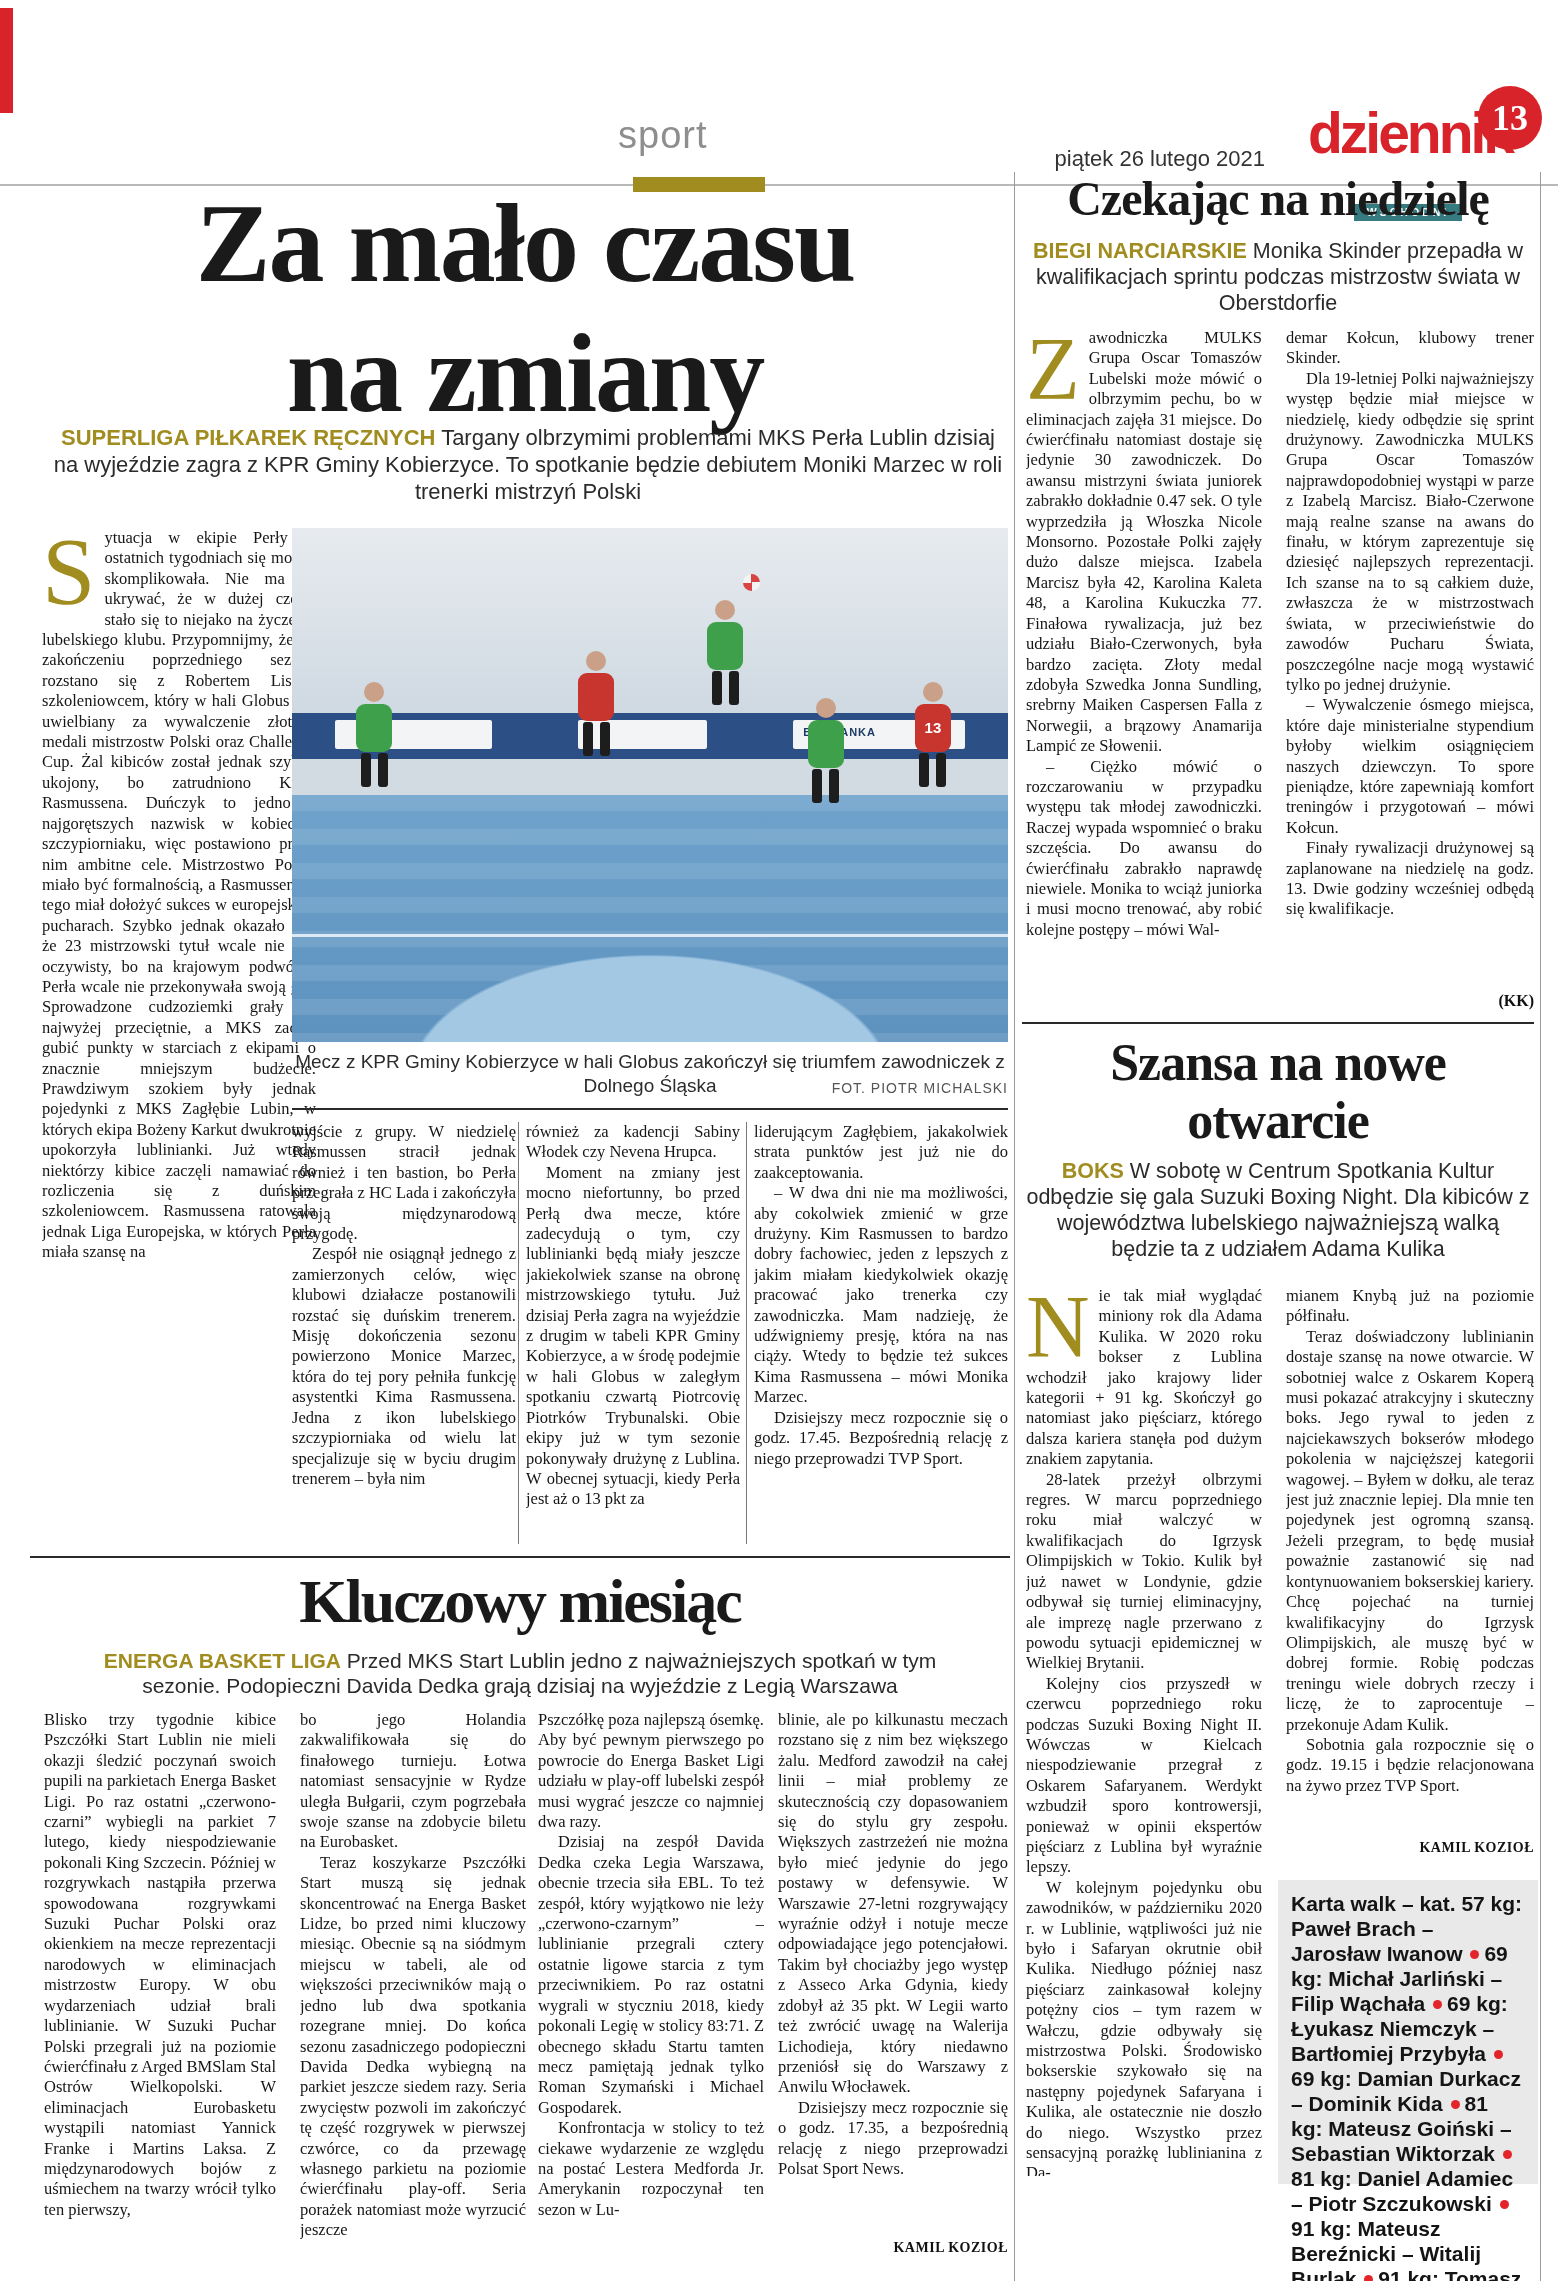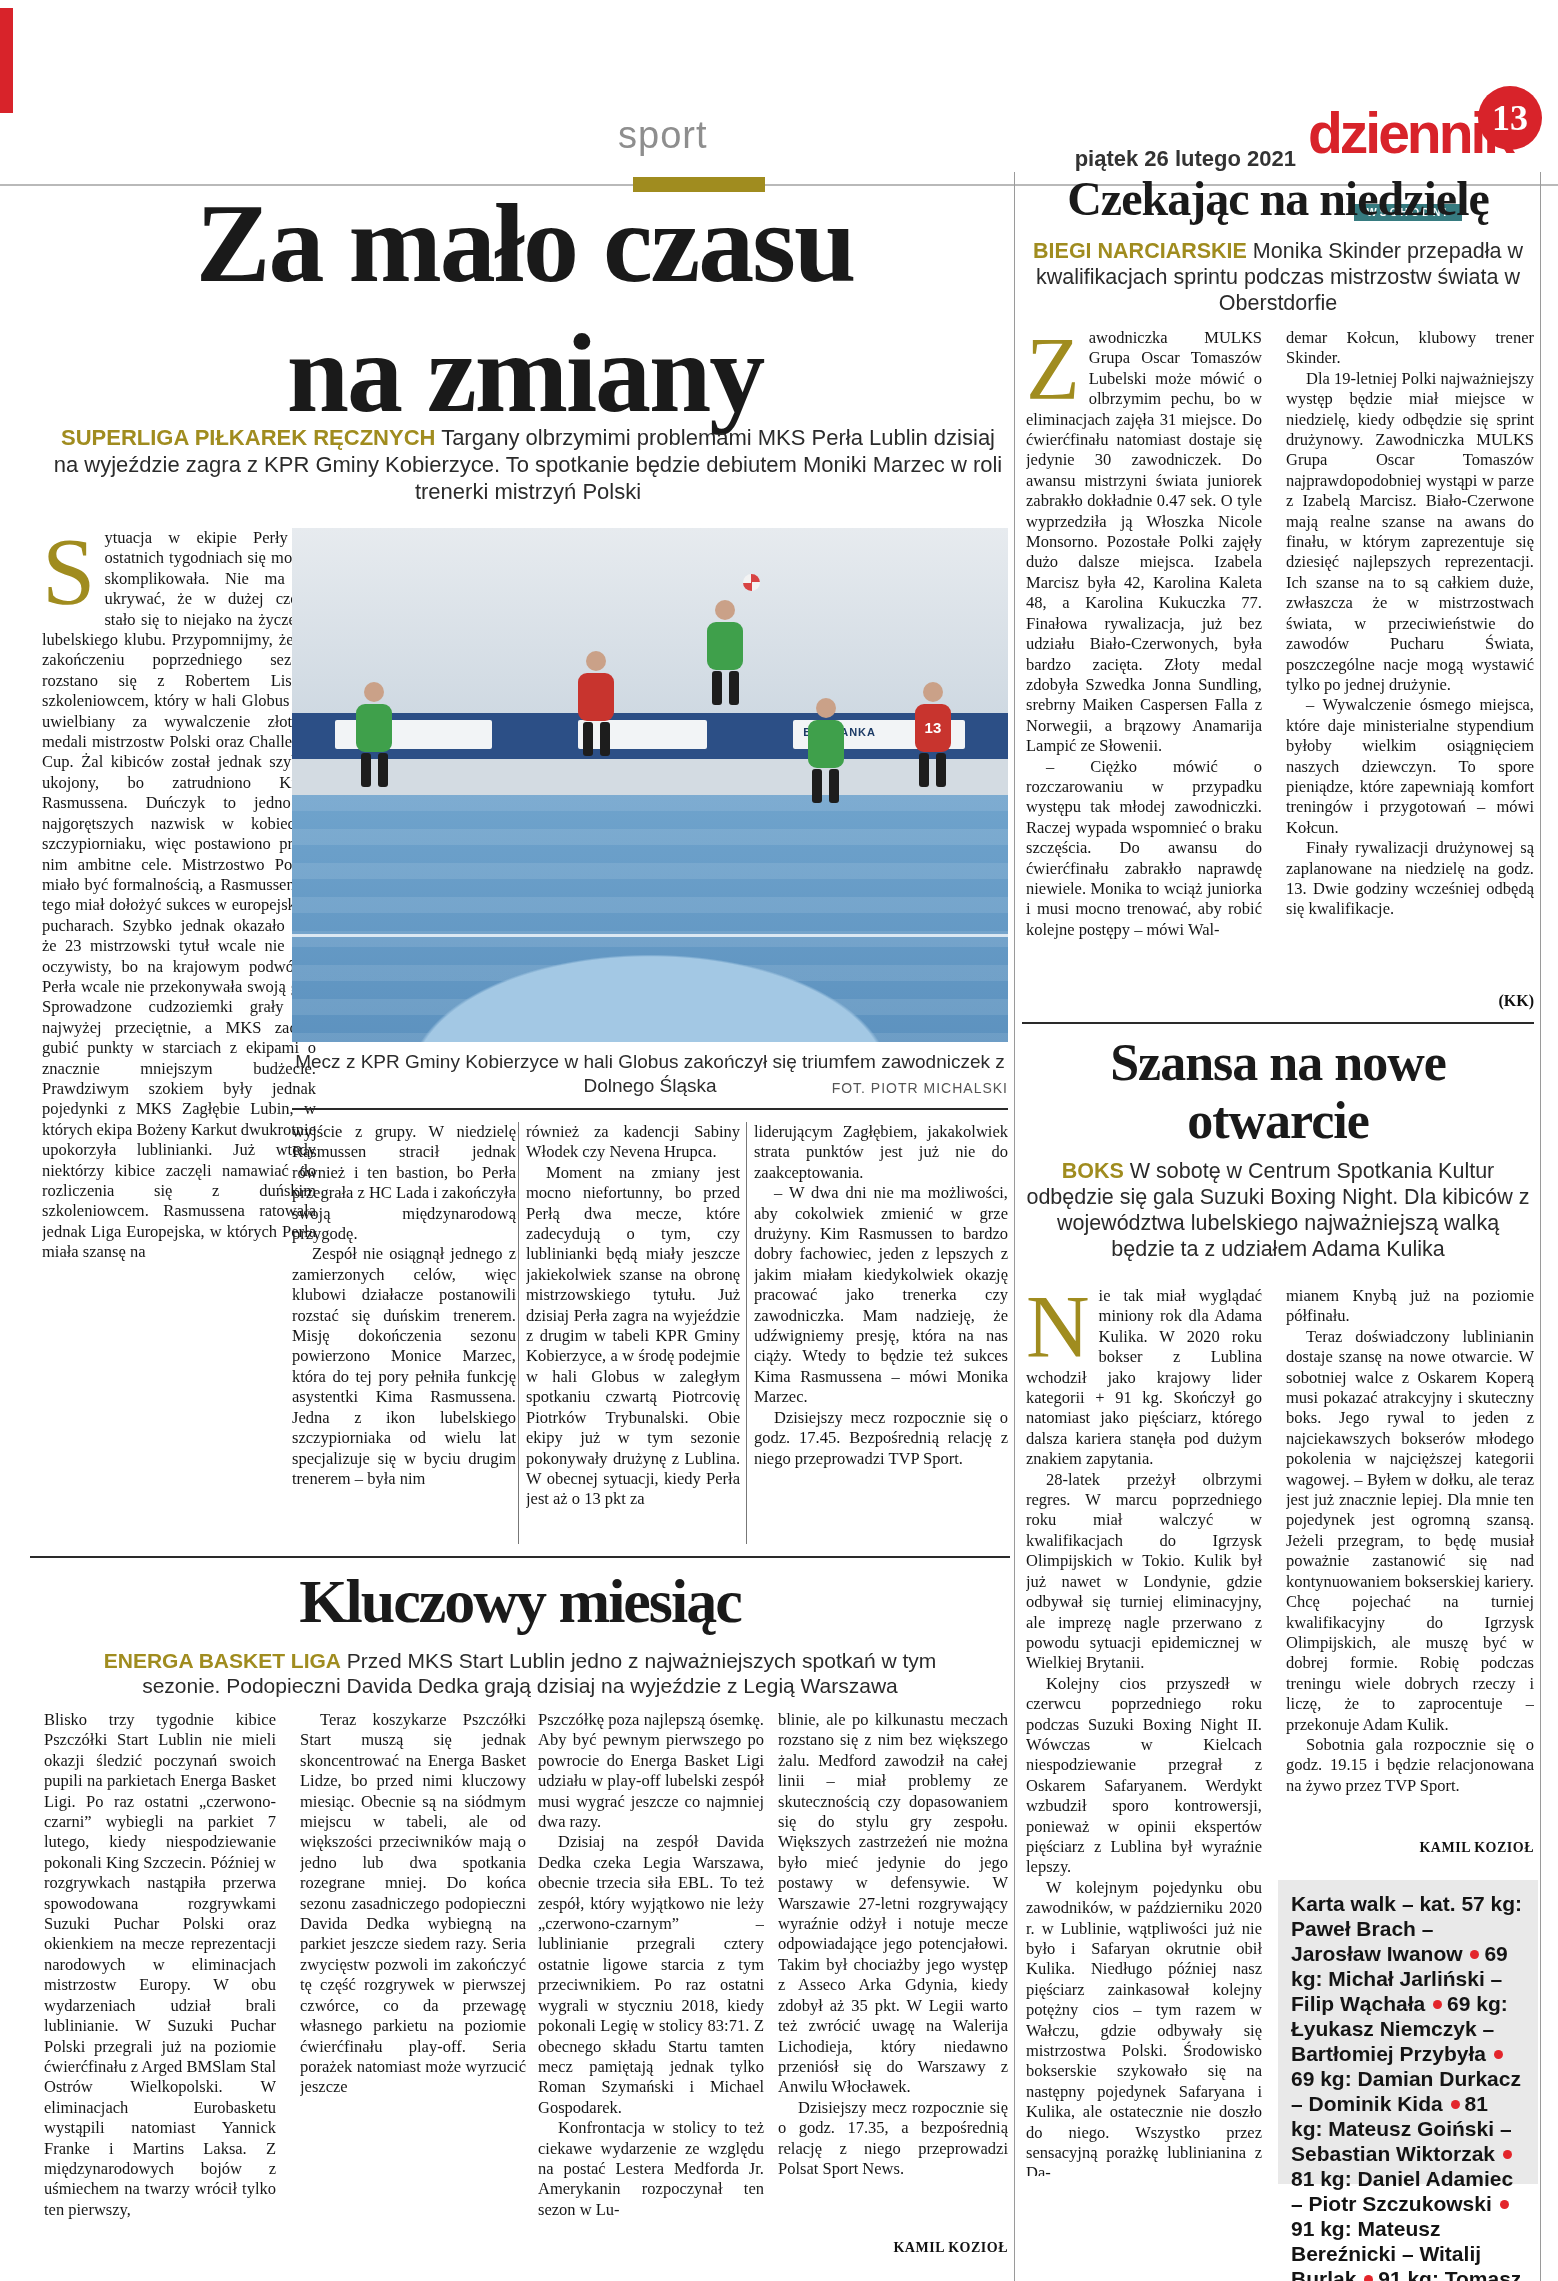--- a/index.html
+++ b/index.html
@@ -66,21 +66,21 @@
 </style>
 </head>
 <body>
 
 <div id="page">
 
   <div class="abs" style="left:0;top:8px;width:13px;height:105px;background:#d8232a;"></div>
   <div class="abs" id="sport-label" style="left:618px;top:114px;">sport</div>
   <div class="abs rule-h-light" style="left:0;top:184px;width:1558px;"></div>
   <div class="abs" style="left:633px;top:177px;width:132px;height:15px;background:#a08c1f;"></div>
-  <div class="abs" id="date-label" style="left:1056px;top:146px;width:240px;font-weight:bold;">piątek 26 lutego 2021</div>
+  <div class="abs" id="date-label" style="left:1025px;top:146px;width:240px;">piątek 26 lutego 2021</div>
   <div class="abs" style="left:1308px;top:100px;width:170px;height:80px;">
     <span id="brand">dziennik</span>
     <div class="abs" id="brand-sub" style="left:46px;top:62px;width:108px;height:17px;margin-top:42px;">WSCHODNI</div>
   </div>
   <div class="abs" id="page-circle" style="left:1478px;top:86px;">
       <span>13</span>
     </div>
 
   <div class="abs headline" style="left:40px;top:178px;width:970px;font-size:112px;line-height:130px;">Za mało czasu
 na zmiany</div>
@@ -173,20 +173,21 @@
 
   <div class="abs rule-h" style="left:30px;top:1556px;width:980px;"></div>
   <div class="abs headline" style="left:30px;top:1566px;width:980px;font-size:62px;line-height:70px;">Kluczowy miesiąc</div>
   <div class="abs lead" style="left:70px;top:1648px;width:900px;font-size:21px;line-height:25px;">
     <span class="kicker">ENERGA BASKET LIGA</span><span> Przed MKS Start Lublin jedno z najważniejszych spotkań w tym sezonie. Podopieczni Davida Dedka grają dzisiaj na wyjeździe z Legią Warszawa</span>
   </div>
   <div class="abs col" style="left:44px;top:1710px;width:232px;height:548px;">
       <p class="para">Blisko trzy tygodnie kibice Pszczółki Start Lublin nie mieli okazji śledzić poczynań swoich pupili na parkietach Energa Basket Ligi. Po raz ostatni „czerwono-czarni” wybiegli na parkiet 7 lutego, kiedy niespodziewanie pokonali King Szczecin. Później w rozgrywkach nastąpiła przerwa spowodowana rozgrywkami Suzuki Puchar Polski oraz okienkiem na mecze reprezentacji narodowych w eliminacjach mistrzostw Europy. W obu wydarzeniach udział brali lublinianie. W Suzuki Puchar Polski przegrali już na poziomie ćwierćfinału z Arged BMSlam Stal Ostrów Wielkopolski. W eliminacjach Eurobasketu wystąpili natomiast Yannick Franke i Martins Laksa. Z międzynarodowych bojów z uśmiechem na twarzy wrócił tylko ten pierwszy,</p>
     </div>
   <div class="abs col" style="left:300px;top:1710px;width:226px;height:548px;">
+      <p class="para">bo jego Holandia zakwalifikowała się do finałowego turnieju. Łotwa natomiast sensacyjnie w Rydze uległa Bułgarii, czym pogrzebała swoje szanse na zdobycie biletu na Eurobasket.</p>
       <p class="para ind">Teraz koszykarze Pszczółki Start muszą się jednak skoncentrować na Energa Basket Lidze, bo przed nimi kluczowy miesiąc. Obecnie są na siódmym miejscu w tabeli, ale od większości przeciwników mają o jedno lub dwa spotkania rozegrane mniej. Do końca sezonu zasadniczego podopieczni Davida Dedka wybiegną na parkiet jeszcze siedem razy. Seria zwycięstw pozwoli im zakończyć tę część rozgrywek w pierwszej czwórce, co da przewagę własnego parkietu na poziomie ćwierćfinału play-off. Seria porażek natomiast może wyrzucić jeszcze</p>
     </div>
   <div class="abs col" style="left:538px;top:1710px;width:226px;height:548px;">
       <p class="para">Pszczółkę poza najlepszą ósemkę. Aby być pewnym pierwszego po powrocie do Energa Basket Ligi udziału w play-off lubelski zespół musi wygrać jeszcze co najmniej dwa razy.</p>
       <p class="para ind">Dzisiaj na zespół Davida Dedka czeka Legia Warszawa, obecnie trzecia siła EBL. To też zespół, który wyjątkowo nie leży „czerwono-czarnym” – lublinianie przegrali cztery ostatnie ligowe starcia z tym przeciwnikiem. Po raz ostatni wygrali w styczniu 2018, kiedy pokonali Legię w stolicy 83:71. Z obecnego składu Startu tamten mecz pamiętają jednak tylko Roman Szymański i Michael Gospodarek.</p>
       <p class="para ind">Konfrontacja w stolicy to też ciekawe wydarzenie ze względu na postać Lestera Medforda Jr. Amerykanin rozpoczynał ten sezon w Lu-</p>
     </div>
   <div class="abs col" style="left:778px;top:1710px;width:230px;height:548px;">
     <span class="abs byline" style="right:0;bottom:0;background:#fff;padding-left:6px;">KAMIL KOZIOŁ</span>
   <p class="para">blinie, ale po kilkunastu meczach rozstano się z nim bez większego żalu. Medford zawodził na całej linii – miał problemy ze skutecznością czy dopasowaniem się do stylu gry zespołu. Większych zastrzeżeń nie można było mieć jedynie do jego postawy w defensywie. W Warszawie 27-letni rozgrywający wyraźnie odżył i notuje mecze odpowiadające jego potencjałowi. Takim był chociażby jego występ z Asseco Arka Gdynia, kiedy zdobył aż 35 pkt. W Legii warto też zwrócić uwagę na Walerija Lichodieja, który niedawno przeniósł się do Warszawy z Anwilu Włocławek.</p>

